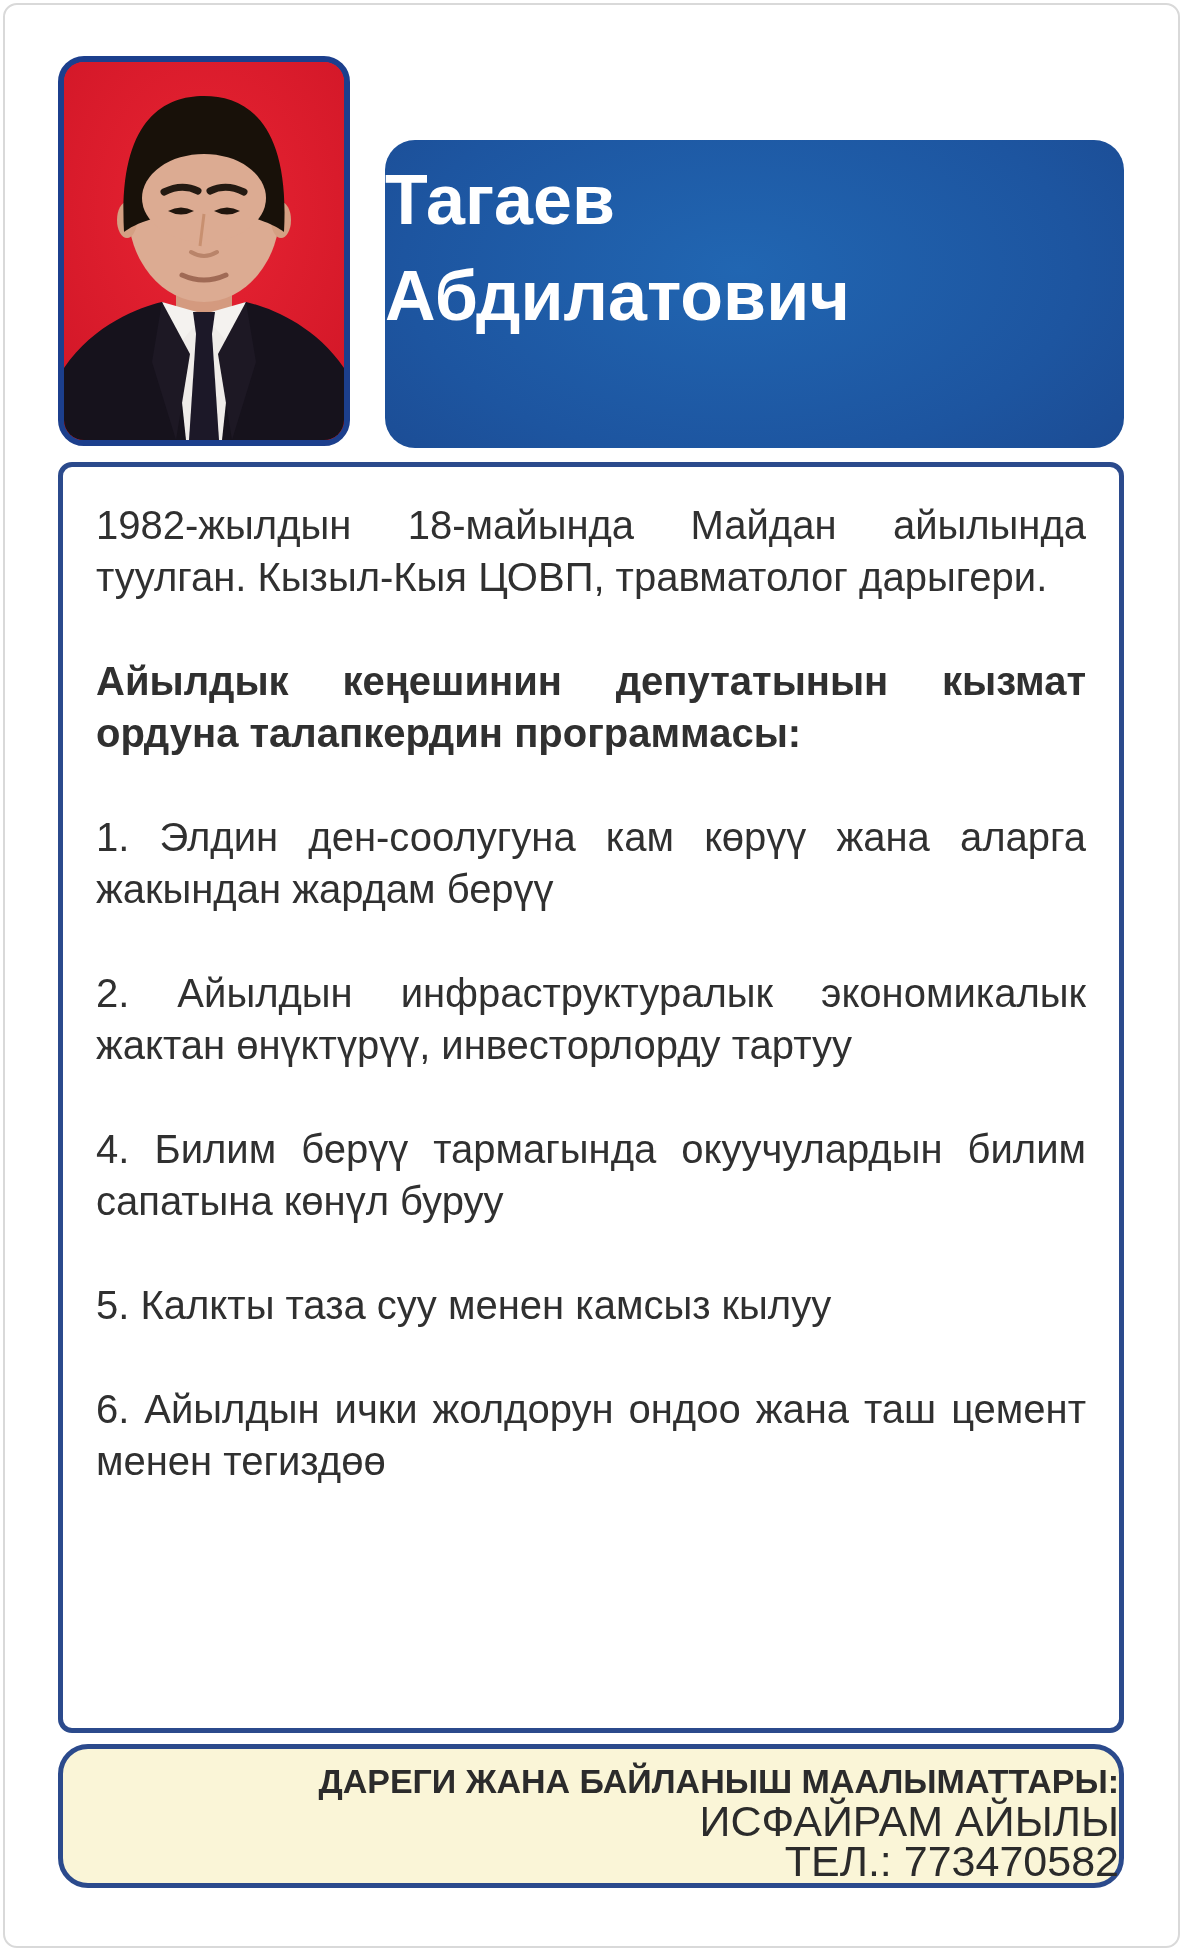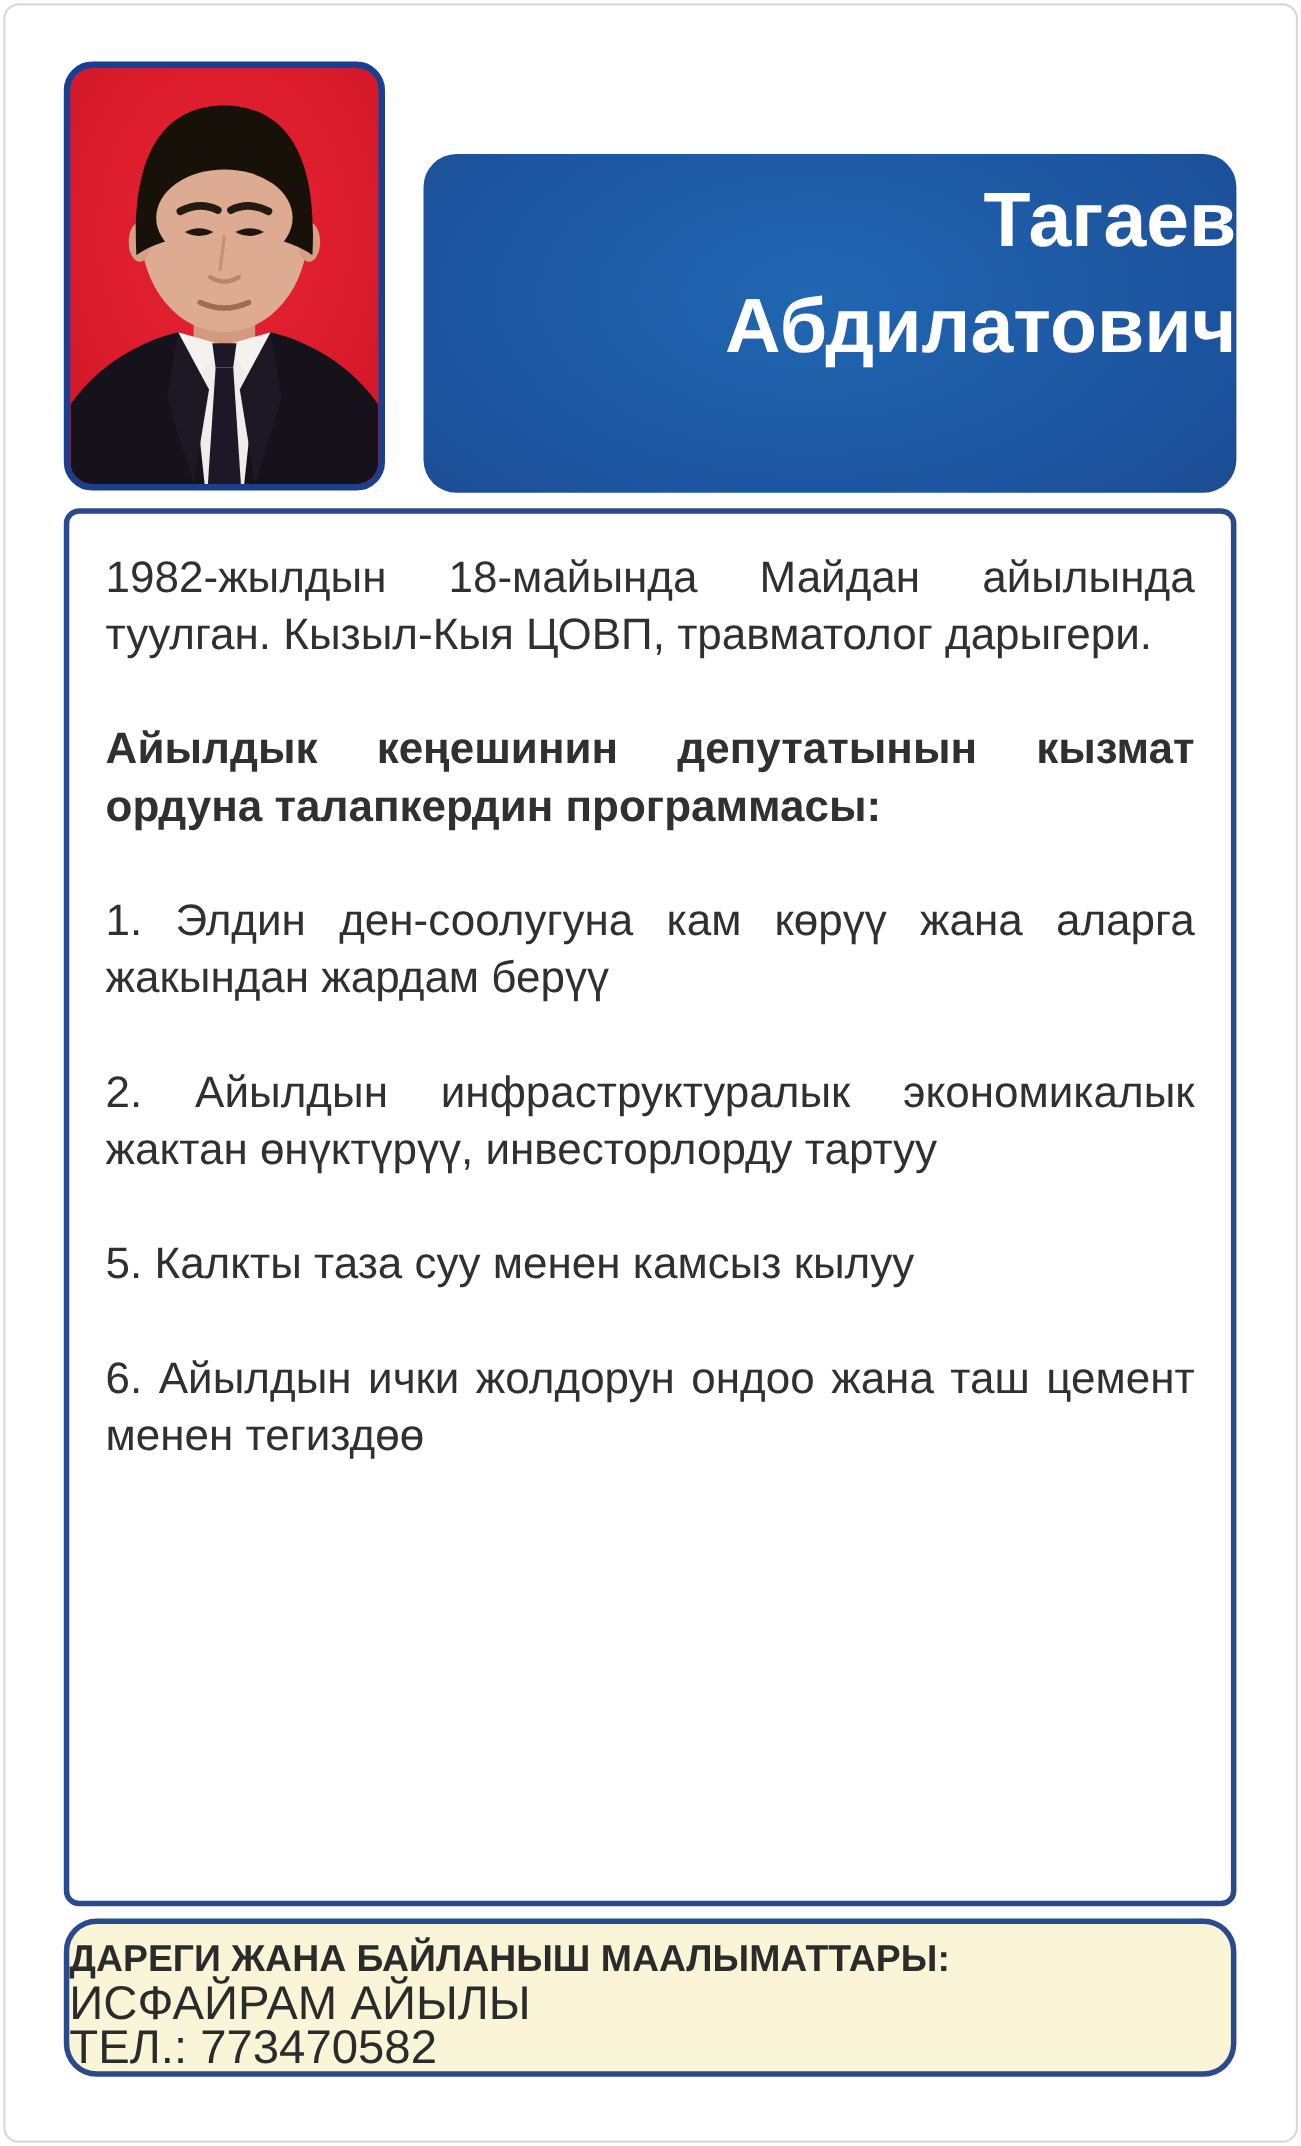--- a/index.html
+++ b/index.html
@@ -34,23 +34,22 @@
 
   
   .nameplate {
     position: absolute;
     left: 385px; top: 140px;
     width: 739px; height: 308px;
     box-sizing: border-box;
     border-radius: 30px;
     background: radial-gradient(ellipse 95% 130% at 48% 42%, #2166b2 0%, #1d55a0 48%, #1a4084 100%);
     color: #ffffff;
-    text-align: right;
+    text-align: left;
     padding-top: 12px;
-    padding-left: 20px;
   }
   .nameplate .name-line {
     font-size: 70px;
     line-height: 96px;
     font-weight: bold;
     letter-spacing: 0;
   }
 
   
   .main-box {
@@ -72,21 +71,21 @@
 
   
   .contact-box {
     position: absolute;
     left: 58px; top: 1744px;
     width: 1066px; height: 144px;
     box-sizing: border-box;
     background: #faf5d7;
     border: 5px solid #2b4a8c;
     border-radius: 30px;
-    text-align: left;
+    text-align: right;
     color: #2b2b2b;
     padding-top: 12px;
   }
   .contact-heading { font-size: 34px; line-height: 40px; font-weight: bold; }
   .contact-line { font-size: 43px; line-height: 40px; }
 </style>
 </head>
 <body>
 
 <div class="page">
@@ -140,20 +139,21 @@
   <div class="nameplate">
     <div class="name-line">Тагаев</div>
     <div class="name-line">Абдилатович</div>
   </div>
 
   <div class="main-box">
     <p>1982-жылдын 18-майында Майдан айылында туулган. Кызыл-Кыя ЦОВП, травматолог дарыгери.</p>
     <p class="program-heading">Айылдык кеңешинин депутатынын кызмат ордуна талапкердин программасы:</p>
     <p>1. Элдин ден-соолугуна кам көрүү жана аларга жакындан жардам берүү</p>
     <p>2. Айылдын инфраструктуралык экономикалык жактан өнүктүрүү, инвесторлорду тартуу</p>
+    <p>4. Билим берүү тармагында окуучулардын билим сапатына көнүл буруу</p>
     <p>5. Калкты таза суу менен камсыз кылуу</p>
     <p>6. Айылдын ички жолдорун ондоо жана таш цемент менен тегиздөө</p>
   </div>
 
   <div class="contact-box">
     <div class="contact-heading">ДАРЕГИ ЖАНА БАЙЛАНЫШ МААЛЫМАТТАРЫ:</div>
     <div class="contact-line">ИСФАЙРАМ АЙЫЛЫ</div>
     <div class="contact-line">ТЕЛ.: 773470582</div>
   </div>
 </div>

